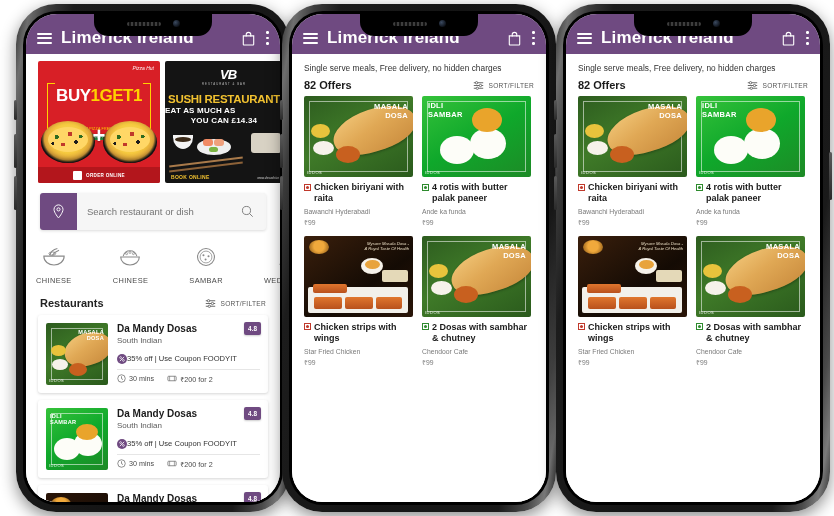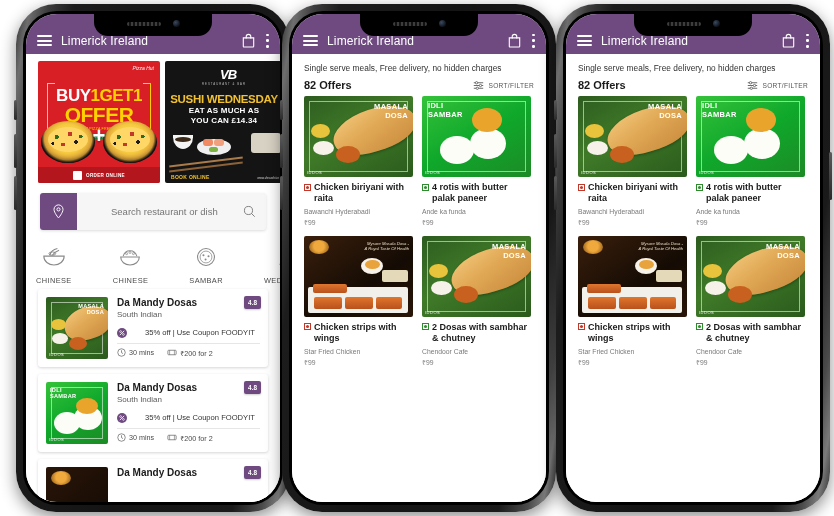--- a/index.html
+++ b/index.html
@@ -97,24 +97,25 @@
     gap: 9px;
   }
   .hamburger {
     width: 15px; height: 11px;
     display: flex; flex-direction: column; justify-content: space-between;
     flex: 0 0 auto;
   }
   .hamburger i { display:block; height: 2px; background: #fff; border-radius: 1px; }
   .app-title {
     color: #fff;
-    font-size: 12px;
+    font-size: 17px;
     letter-spacing: .15px;
     flex: 1 1 auto;
     white-space: nowrap;
+    font-weight: bold;
   }
   .bag-icon { width: 13px; height: 15px; flex: 0 0 auto; }
   .kebab {
     width: 3px; height: 14px;
     display: flex; flex-direction: column; justify-content: space-between;
     align-items: center;
     flex: 0 0 auto;
     margin-left: 2px;
   }
   .kebab i { width: 2.6px; height: 2.6px; border-radius: 50%; background: #fff; display:block; }
@@ -182,21 +183,21 @@
   .pz .order-bar .txt { color:#fff; font-size:4.6px; font-weight:bold; letter-spacing:.3px; }
 
   
   .sw { background:#141414; }
   .sw .vb {
     position:absolute; top:6px; left:0; right:0; text-align:center;
     color:#fff; font-size:13px; font-weight:bold; font-style:italic; letter-spacing:-1px;padding-left:8px;
   }
   .sw .vb-sub { position:absolute; top:21px; left:0; right:0; text-align:center; color:#bdbdbd; font-size:2.8px; letter-spacing:1px; }
   .sw .sl1 { position:absolute; top:32px; left:0; right:0; text-align:center; color:#f2c230; font-size:11.5px; font-weight:bold; letter-spacing:-.3px; white-space:nowrap; }
-  .sw .sl2 { position:absolute; top:45px; left:0; right:0; text-align:center; color:#fff; font-size:8px; font-weight:bold; letter-spacing:.2px; }
+  .sw .sl2 { position:absolute; top:45px; left:0; right:0; text-align:left; color:#fff; font-size:8px; font-weight:bold; letter-spacing:.2px; }
   .sw .sl3 { position:absolute; top:55px; left:0; right:0; text-align:center; color:#fff; font-size:8px; font-weight:bold; letter-spacing:.2px; }
   .sw .plate { position:absolute; width:34px; height:16px; border-radius:50%; background:#efefef; }
   .sw .pl1 { left:32px; top:78px; }
   .sw .bowl { position:absolute; left:8px; top:74px; width:20px; height:14px; border-radius:0 0 12px 12px / 0 0 14px 14px; background:#f4f4f4; }
   .sw .bowl::after { content:""; position:absolute; left:2px; right:2px; top:2px; height:5px; border-radius:50%; background:#3b2a18; }
   .sw .sushi { position:absolute; top:78px; left:38px; width:10px; height:7px; border-radius:3px; background:#f08a63; }
   .sw .sushi2 { position:absolute; top:78px; left:49px; width:10px; height:7px; border-radius:3px; background:#f0a07c; }
   .sw .wasabi { position:absolute; top:86px; left:44px; width:9px; height:5px; border-radius:3px; background:#7cb342; }
   .sw .plate2 { position:absolute; right:2px; top:72px; width:30px; height:20px; border-radius:3px; background:#d8d2c4; }
   .sw .chopsticks { position:absolute; left:4px; bottom:20px; width:74px; height:2px; background:#a97a4a; transform:rotate(-7deg); }
@@ -220,21 +221,20 @@
     display:flex; align-items:center; justify-content:center;
     flex:0 0 auto;
   }
   .search-ph {
     flex:1 1 auto;
     font-size:9.5px;
     color:#7b7b7b;
     padding-left:10px;
     border:none; background:transparent; outline:none;
     font-family:"Liberation Sans", sans-serif;
-    margin-left:24px;
   }
   .mag { flex:0 0 auto; margin-right:12px; }
 
   
   .cats { display:flex; padding: 12px 10px 4px 10px; gap: 41px; }
   .cat { flex:1 1 0; text-align:center; }
   .cat .cat-ico { height:30px; display:flex; align-items:center; justify-content:center; }
   .cat .cat-lb { font-size:7.4px; color:#4a4a4a; letter-spacing:.4px; margin-top:4px; }
 
   .sec-head {
@@ -254,21 +254,21 @@
     padding:8px;
     display:flex;
     gap:9px;
     margin-bottom:7px;
     position:relative;
   }
   .rthumb { width:62px; height:62px; border-radius:2px; flex:0 0 auto; overflow:hidden; position:relative; }
   .rbody { flex:1 1 auto; min-width:0; }
   .rname { font-size:10px; font-weight:bold; color:#1b1b1b; line-height:1.15; }
   .rcuisine { font-size:8px; color:#5c5c5c; margin-top:1px; }
-  .rcoupon { display:flex; align-items:center; gap:18px; margin-top:5px; padding-top:4px; }
+  .rcoupon { display:flex; align-items:center; gap:0; margin-top:5px; padding-top:4px; }
   .rcoupon-txt { font-size:7.6px; color:#333; }
   .rdiv { height:1px; background:#e6e6e6; margin:5px 0 4px 0; }
   .rmeta { display:flex; align-items:center; gap:13px; }
   .rmeta .m { display:flex; align-items:center; gap:3px; font-size:7.2px; color:#4a4a4a; }
   .rating {
     position:absolute; top:7px; right:7px;
     background:#6f4a81; color:#fff;
     font-size:6.4px; font-weight:bold;
     padding:3px 4px; border-radius:2px;
     box-shadow:0 1px 2px rgba(0,0,0,.2);
@@ -358,38 +358,37 @@
 
           <div class="banners">
 
             <div class="banner b1 pz">
               <div class="pz-logo">Pizza Hut</div>
               <div class="pz-brace l"></div>
               <div class="pz-brace r"></div>
               <div class="pz-l1">
                 <span>BUY</span><b>1GET1</b>
               </div>
-              <div class="pz-l2">OFFER</div>
               <div class="pz-sub">GET ONE MEDIUM PIZZA FREE WITH ANY PIZZA</div>
               <div class="pz-pill">T&amp;C APPLY</div>
               <div class="pans">
                 <div class="pan left"></div>
                 <div class="pan right"></div>
               </div>
               <div class="plus">+</div>
               <div class="order-bar">
                 <span class="sq"></span>
                 <span class="txt">ORDER ONLINE</span>
               </div>
             </div>
 
             <div class="banner b2 sw">
               <div class="vb">VB</div>
               <div class="vb-sub">RESTAURANT &amp; BAR</div>
-              <div class="sl1">SUSHI WEDNESDAY</div>
+              <div class="sl1">SUSHI RESTAURANT</div>
               <div class="sl2">EAT AS MUCH AS</div>
               <div class="sl3">YOU CAN £14.34</div>
               <div class="bowl"></div>
               <div class="plate pl1"></div>
               <div class="sushi"></div>
               <div class="sushi2"></div>
               <div class="wasabi"></div>
               <div class="plate2"></div>
               <div class="chopsticks"></div>
               <div class="chopsticks2"></div>
@@ -455,20 +454,34 @@
                   <circle cx="16" cy="12" r="9" fill="none" stroke="#8a8a8a" stroke-width="1.3"></circle>
                   <path d="M9 18l14-12" stroke="#8a8a8a" stroke-width="1.1" fill="none"></path>
                   <path d="M4 22l10-10" stroke="#8a8a8a" stroke-width="1.2" fill="none"></path>
                   <path d="M12 6h8M12 9h9" stroke="#8a8a8a" stroke-width=".9" fill="none"></path>
                 </svg>
               </div>
               <div class="cat-lb">WEDNESDAY</div>
             </div>
           </div>
 
+          <div class="sec-head">
+            <div class="sec-title">Restaurants</div>
+            <div class="sortfilter">
+              <svg width="11" height="11" viewBox="0 0 14 14">
+                <line x1="1" y1="3.5" x2="13" y2="3.5" stroke="#555" stroke-width="1.1"></line>
+                <line x1="1" y1="7" x2="13" y2="7" stroke="#555" stroke-width="1.1"></line>
+                <line x1="1" y1="10.5" x2="13" y2="10.5" stroke="#555" stroke-width="1.1"></line>
+                <circle cx="4.5" cy="3.5" r="1.5" fill="#fff" stroke="#555" stroke-width="1"></circle>
+                <circle cx="9.5" cy="7" r="1.5" fill="#fff" stroke="#555" stroke-width="1"></circle>
+                <circle cx="5.5" cy="10.5" r="1.5" fill="#fff" stroke="#555" stroke-width="1"></circle>
+              </svg>
+              <span>SORT/FILTER</span>
+            </div>
+          </div>
 
           <div class="rlist">
 
             <div class="rcard">
               <div class="rthumb th-masala">
                 <div class="th-frame"></div>
                 <div class="dosa"></div>
                 <div class="yellow" style="left:5px;top:22px;width:15px;height:11px;"></div>
                 <div class="bowlw" style="left:6px;top:36px;width:16px;height:11px;"></div>
                 <div class="curry" style="left:23px;top:40px;width:18px;height:13px;"></div>

